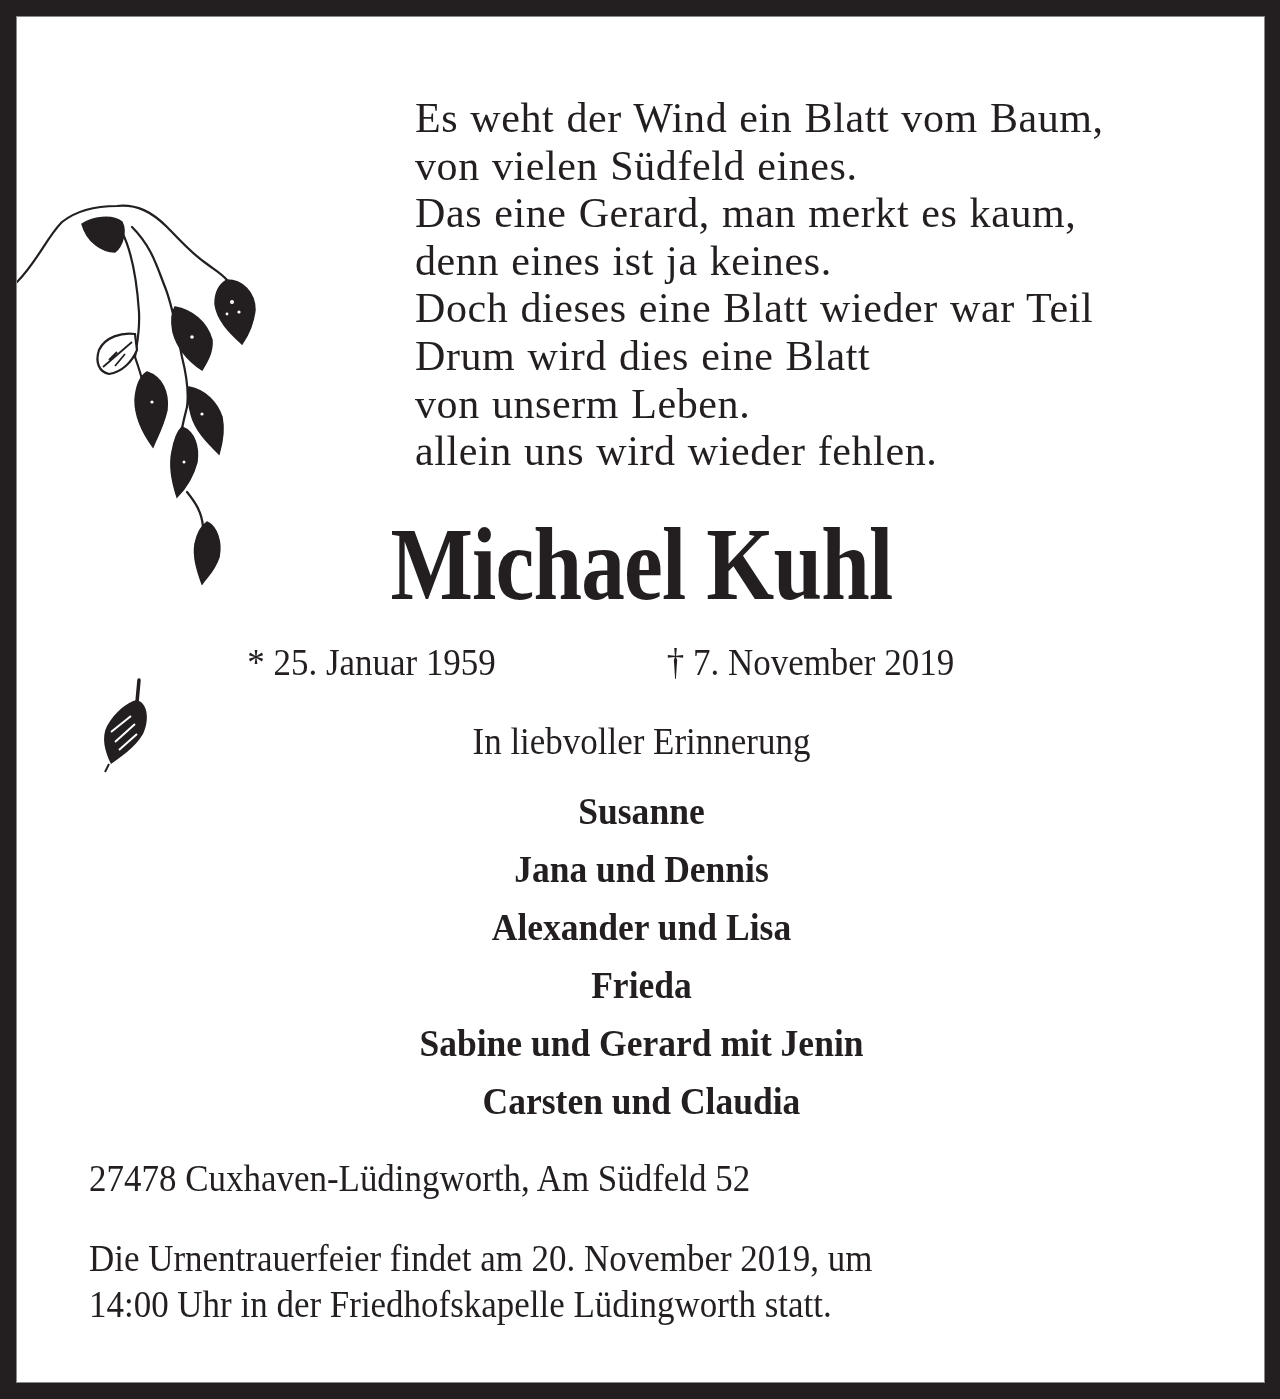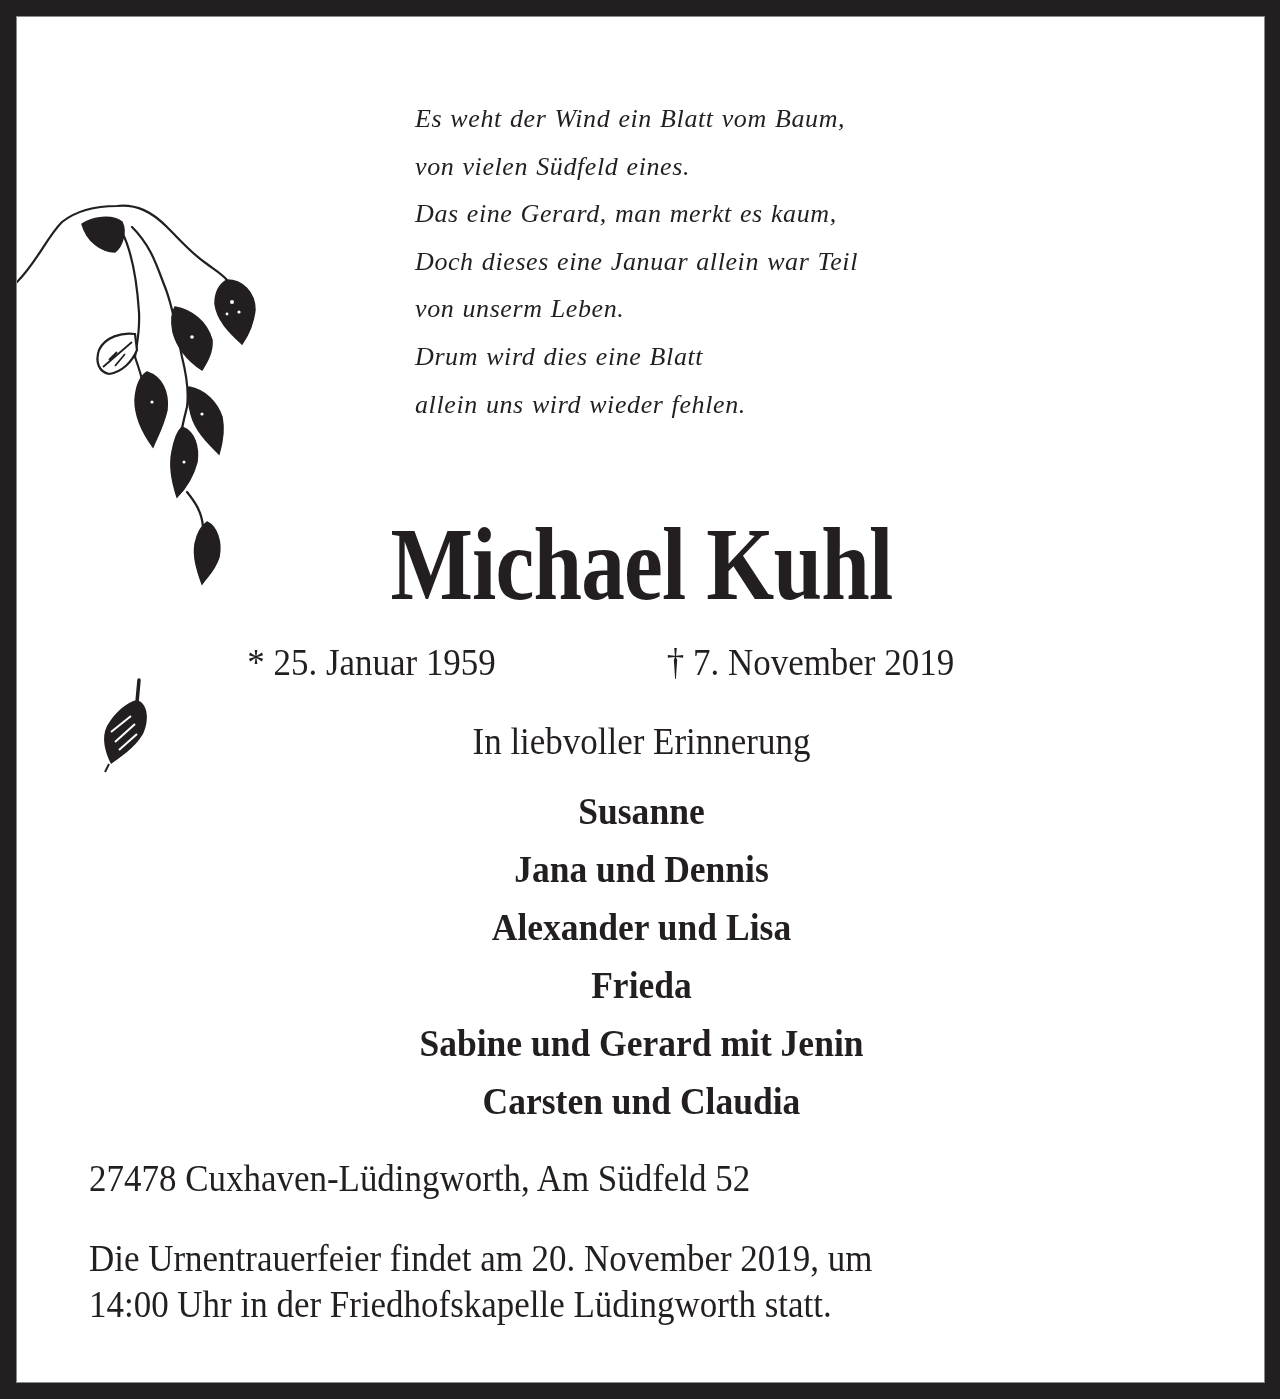--- a/index.html
+++ b/index.html
@@ -22,22 +22,21 @@
       width: 1249px;
       height: 1367px;
       background: #ffffff;
       border: 1px solid #8a8889;
       box-sizing: border-box;
     }
     .poem {
       position: absolute;
       left: 398px;
       top: 78px;
-      font-style: italic;
-      font-size: 26px;
+      font-size: 42px;
       line-height: 47.6px;
       letter-spacing: 0.6px;
       word-spacing: 1px;
       margin: 0;
       padding: 0;
       list-style: none;
     }
     .poem li {
       white-space: nowrap;
     }
@@ -184,23 +183,24 @@
         <circle cx="185" cy="222" r="1.6"></circle>
         <circle cx="167" cy="270" r="1.5"></circle>
       </g>
     </svg>
   </div>
 
   <ul class="poem">
     <li>Es weht der Wind ein Blatt vom Baum,</li>
     <li>von vielen Südfeld eines.</li>
     <li>Das eine Gerard, man merkt es kaum,</li>
-    <li>Doch dieses eine Januar allein war Teil</li>
+    <li>denn eines ist ja keines.</li>
+    <li>Doch dieses eine Blatt wieder war Teil</li>
+    <li>Drum wird dies eine Blatt</li>
     <li>von unserm Leben.</li>
-    <li>Drum wird dies eine Blatt</li>
     <li>allein uns wird wieder fehlen.</li>
   </ul>
 
   <div class="title">Michael Kuhl</div>
 
   <div class="dates">
     <span class="birth">* 25. Januar 1959</span>
     <span class="death">† 7. November 2019</span>
   </div>
 

